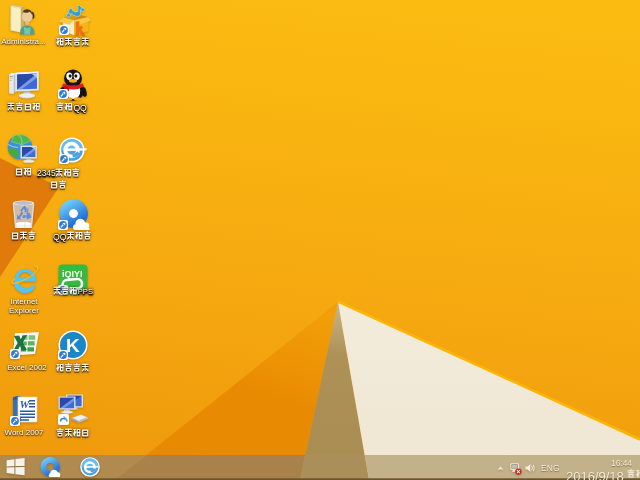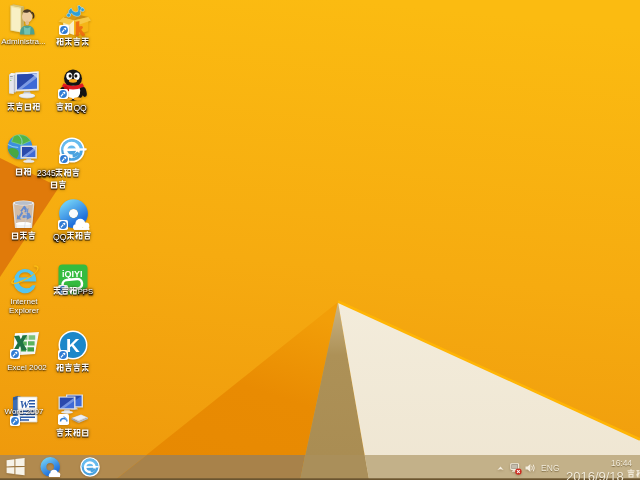--- a/index.html
+++ b/index.html
@@ -317,21 +317,21 @@
   <path d="M9,2 h19 v25 h-19 z" fill="#FDFDFC"></path>
   <path d="M9,2 h19 v25 h-19 z" fill="none" stroke="#D8D4C8" stroke-width="0.8"></path>
   <text x="10.5" y="13" font-size="11" font-weight="bold" font-style="italic" font-family="Liberation Serif" fill="#2B5AA8">W</text>
   <path d="M20,5 h6 v1.6 h-6 z M20,8 h6 v1.6 h-6 z M20,11 h6 v1.6 h-6 z" fill="#2B5AA8"></path>
   <path d="M11,15.5 h15 v1.6 h-15 z M11,18.5 h15 v1.6 h-15 z M11,21.5 h15 v1.6 h-15 z M11,24.3 h9 v1.4 h-9 z" fill="#2B5AA8"></path>
   <path d="M4,26.5 q4,-1.6 8,-0.5 l0,-4 q-4,-1 -8,0.5 z" fill="#3C6EB4"></path>
 </svg>
 <svg class="abs ic" style="left:10px;top:415.5px" width="10" height="10" viewBox="0 0 10 10">
     <use href="#badge"></use>
   </svg>
-<div class="lbl" style="left:2px;top:407px;width:44px">Word 2007</div>
+<div class="lbl" style="left:2px;top:428px;width:44px">Word 2007</div>
 
 <svg class="abs ic" style="left:57px;top:393px" width="32" height="31" viewBox="0 0 32 31">
   <path d="M9,1.5 h17 v13 h-17 z" fill="#DDDFE4"></path>
   <path d="M10.4,2.8 h14.2 v10.4 h-14.2 z" fill="#3E6AD6"></path>
   <path d="M10.4,2.8 L24.6,2.8 L10.4,13.2 z" fill="#2A49AC"></path>
   <path d="M15,14.5 h5 l0.8,2 h-6.6 z" fill="#C9CDD4"></path>
   <path d="M1.5,3.5 h17 v13 h-17 z" fill="#DDDFE4"></path>
   <path d="M2.9,4.8 h14.2 v10.4 h-14.2 z" fill="#3E6AD6"></path>
   <path d="M2.9,4.8 L17.1,4.8 L2.9,15.2 z" fill="#2A49AC"></path>
   <path d="M2.9,15.2 L17.1,4.8 L17.1,8 L7,15.2 z" fill="#fff" opacity="0.28"></path>

